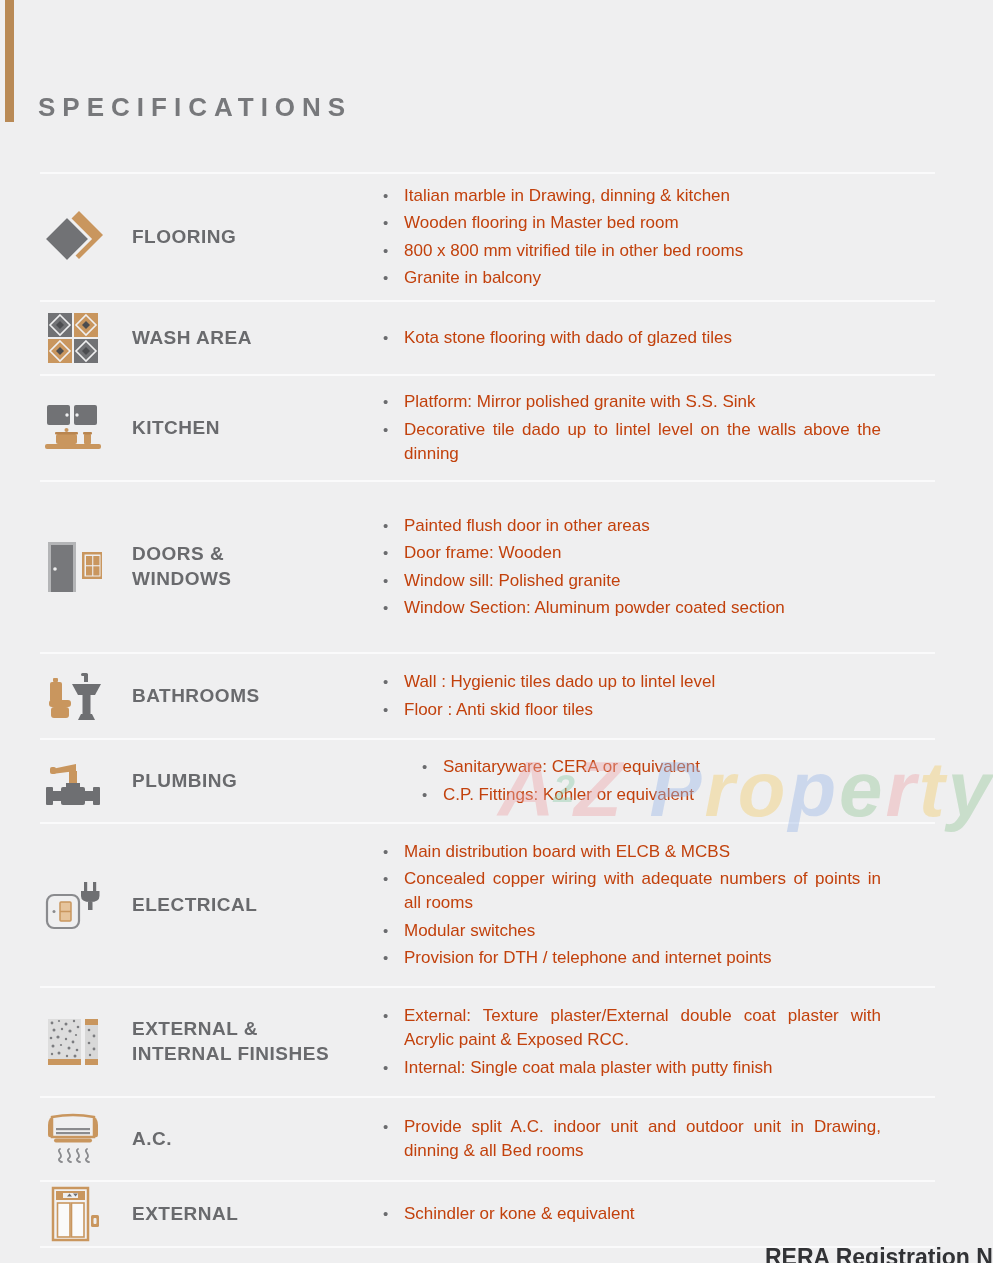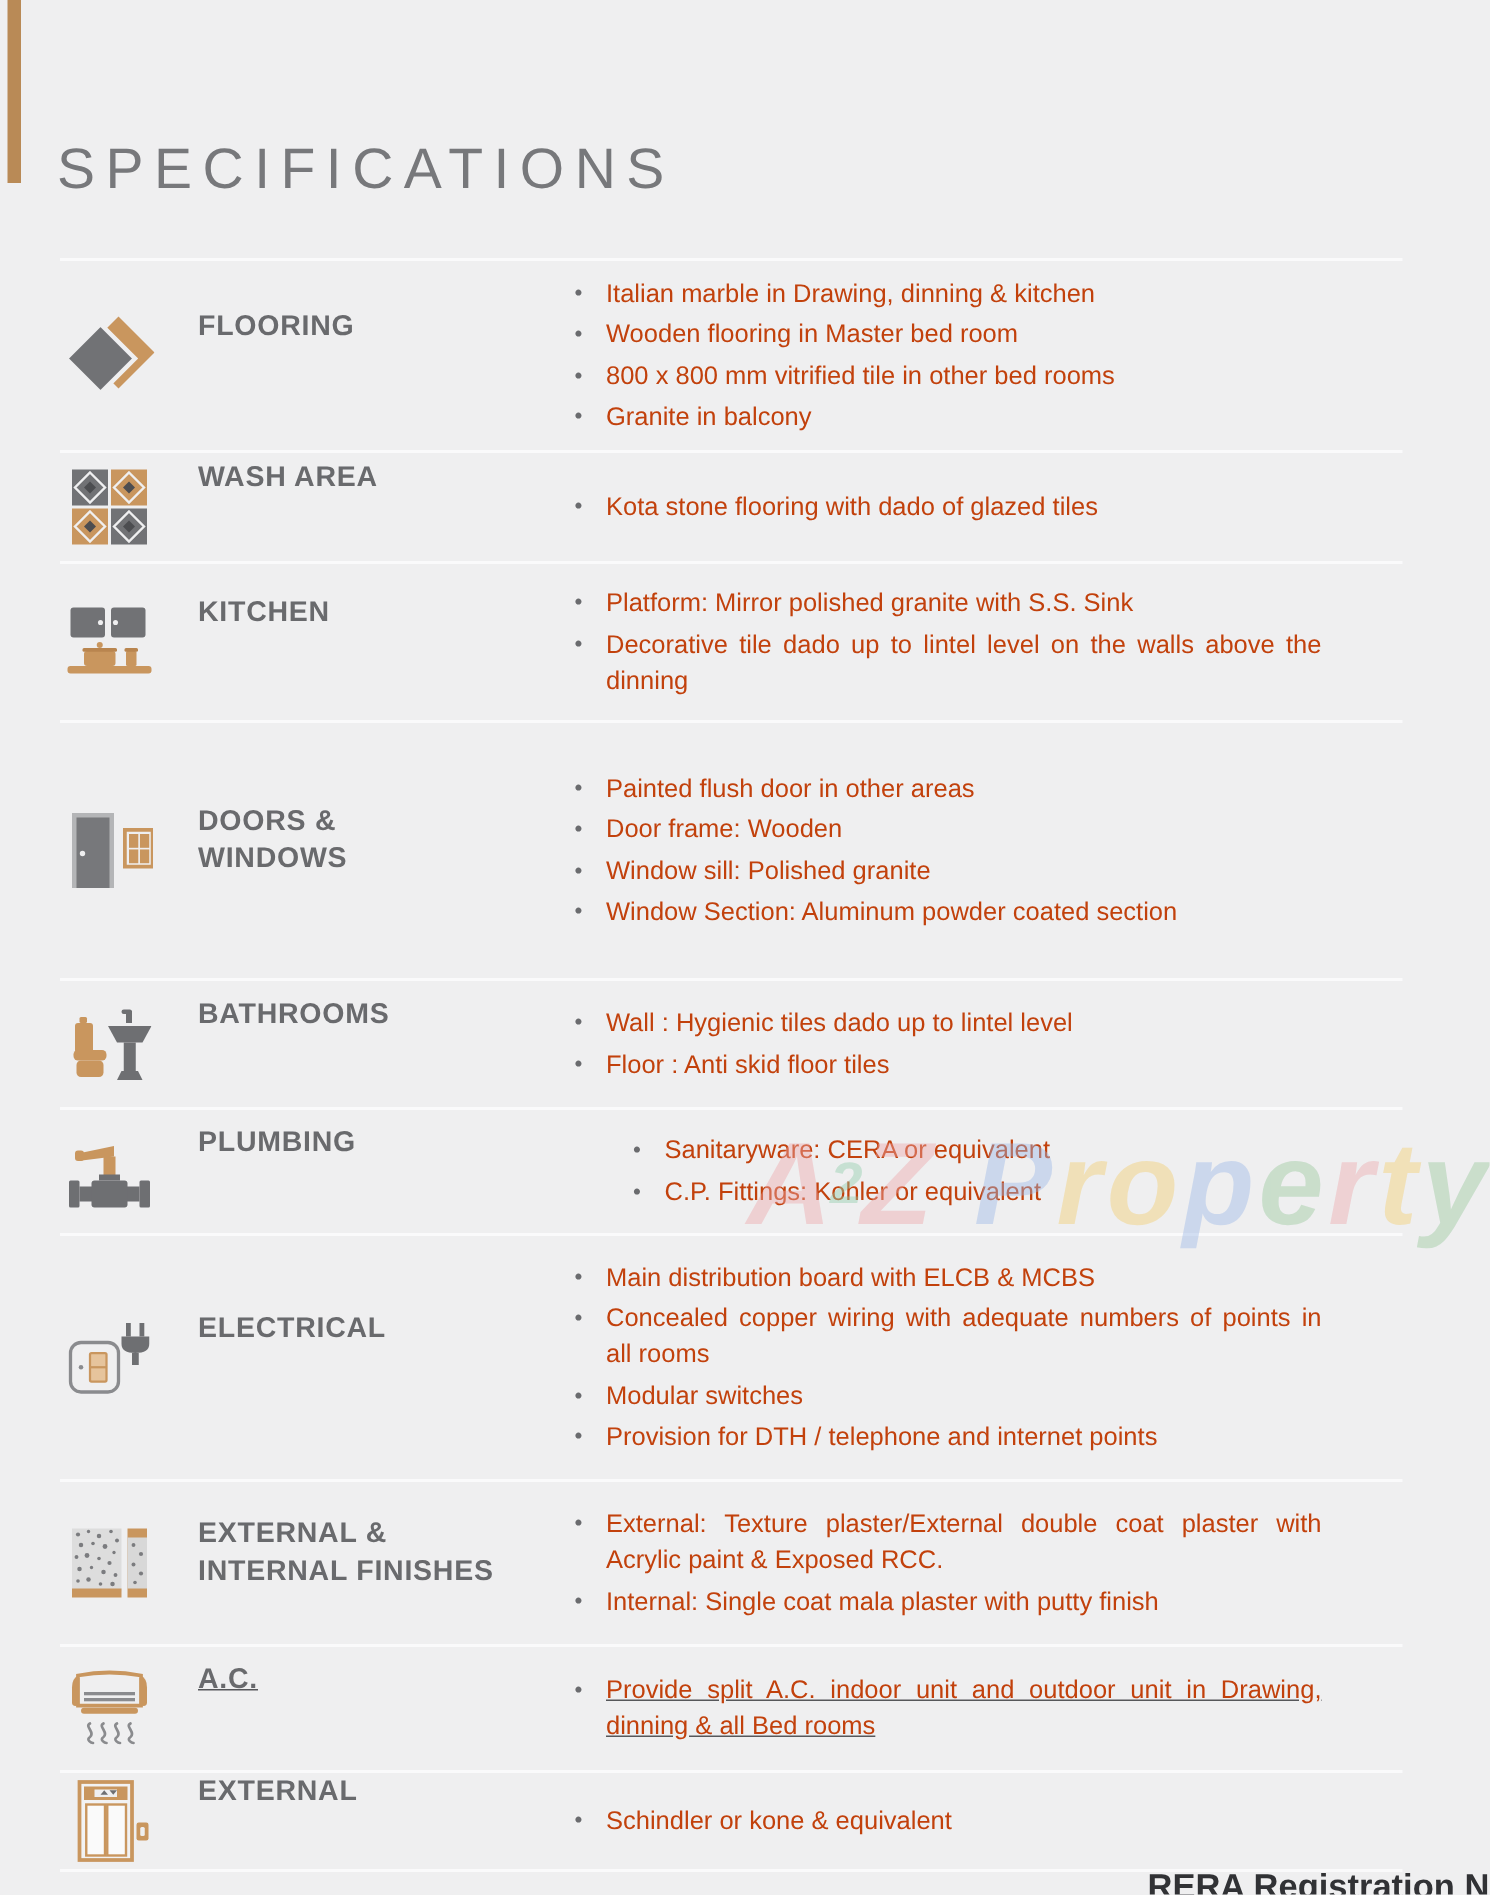--- a/index.html
+++ b/index.html
@@ -18,42 +18,42 @@
     font-family:"Liberation Sans", sans-serif;
     overflow:hidden;
     color:var(--gray-dark);
   }
   .accent-bar{
     position:absolute;left:5px;top:0;width:9px;height:122px;
     background:#b98a56;
   }
   .page-title{
     position:absolute;left:38px;top:92px;
-    font-size:38px;font-weight:normal;letter-spacing:7px;
+    font-size:26px;font-weight:bold;letter-spacing:7px;
     color:#77787b;
   }
   .spec-table{
     position:absolute;left:40px;top:172px;width:895px;
   }
   .row{
     display:flex;align-items:center;
     border-top:2px solid var(--divider);
   }
   .row:nth-child(1){min-height:128px;}
   .row:nth-child(2){min-height:74px;}
   .row:nth-child(3){min-height:106px;}
   .row:nth-child(4){min-height:172px;}
   .row:nth-child(5){min-height:86px;}
   .row:nth-child(6){min-height:84px;gap:39px;}
   .row:nth-child(7){min-height:164px;}
   .row:nth-child(8){min-height:110px;}
-  .row:nth-child(9){min-height:84px;text-decoration:underline;}
+  .row:nth-child(9){min-height:84px;}
   .row:nth-child(10){min-height:66px;}
   .cell-left{
-    flex:0 0 337px;display:flex;padding-left:2px;
+    flex:0 0 337px;display:flex;align-items:center;padding-left:2px;
   }
   .icon-box{
     flex:0 0 62px;height:62px;display:flex;align-items:center;justify-content:center;
   }
   .sec-label{
     margin-left:28px;width:205px;
     font-size:19px;font-weight:bold;color:#696a6d;
     letter-spacing:.5px;line-height:1.3;white-space:pre-line;
   }
   ul.items{flex:1;list-style:none;padding-right:54px;}

